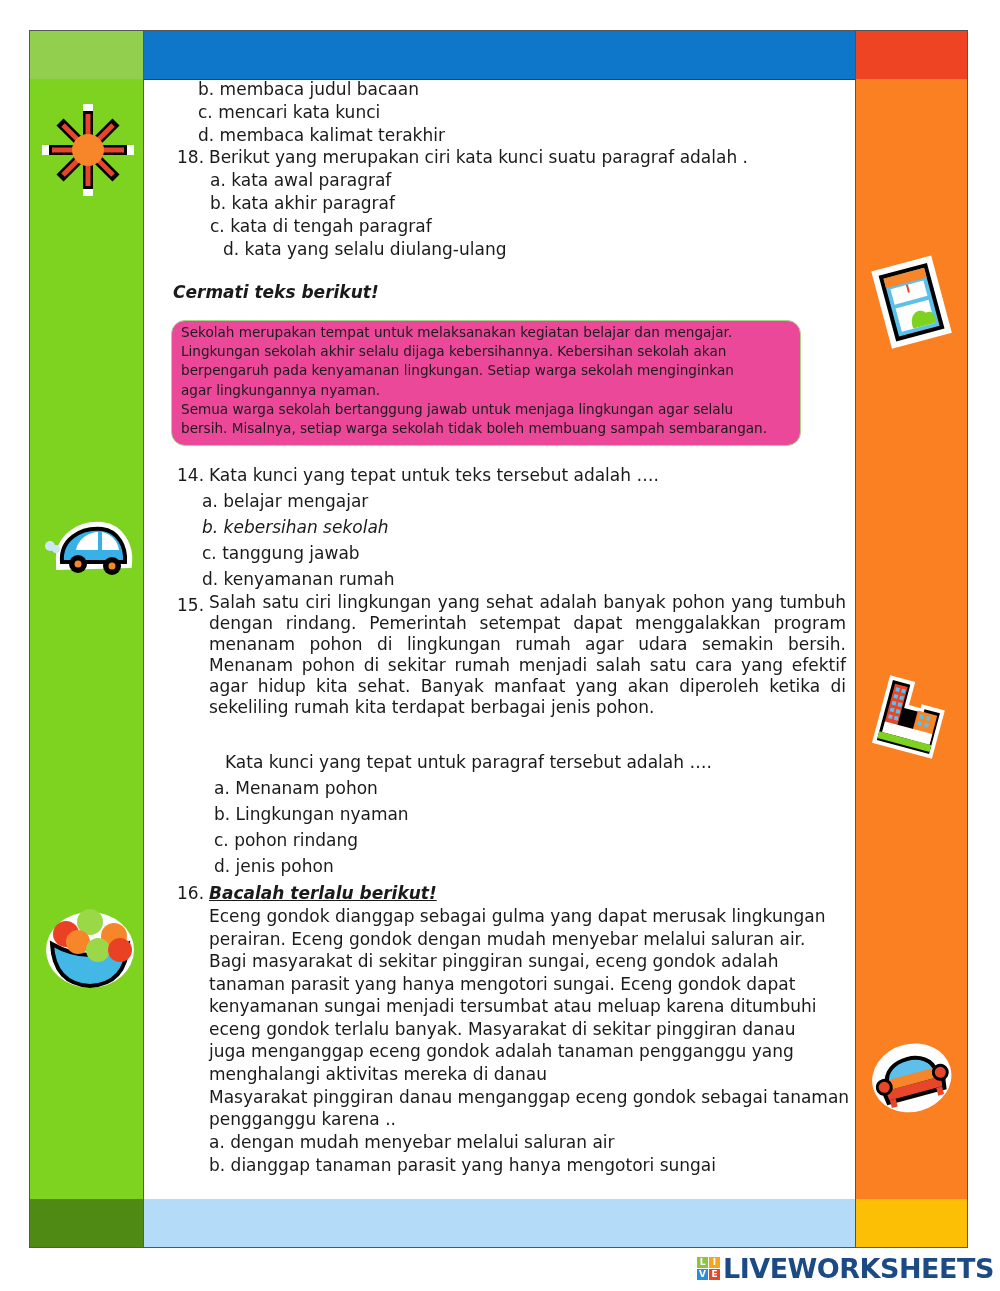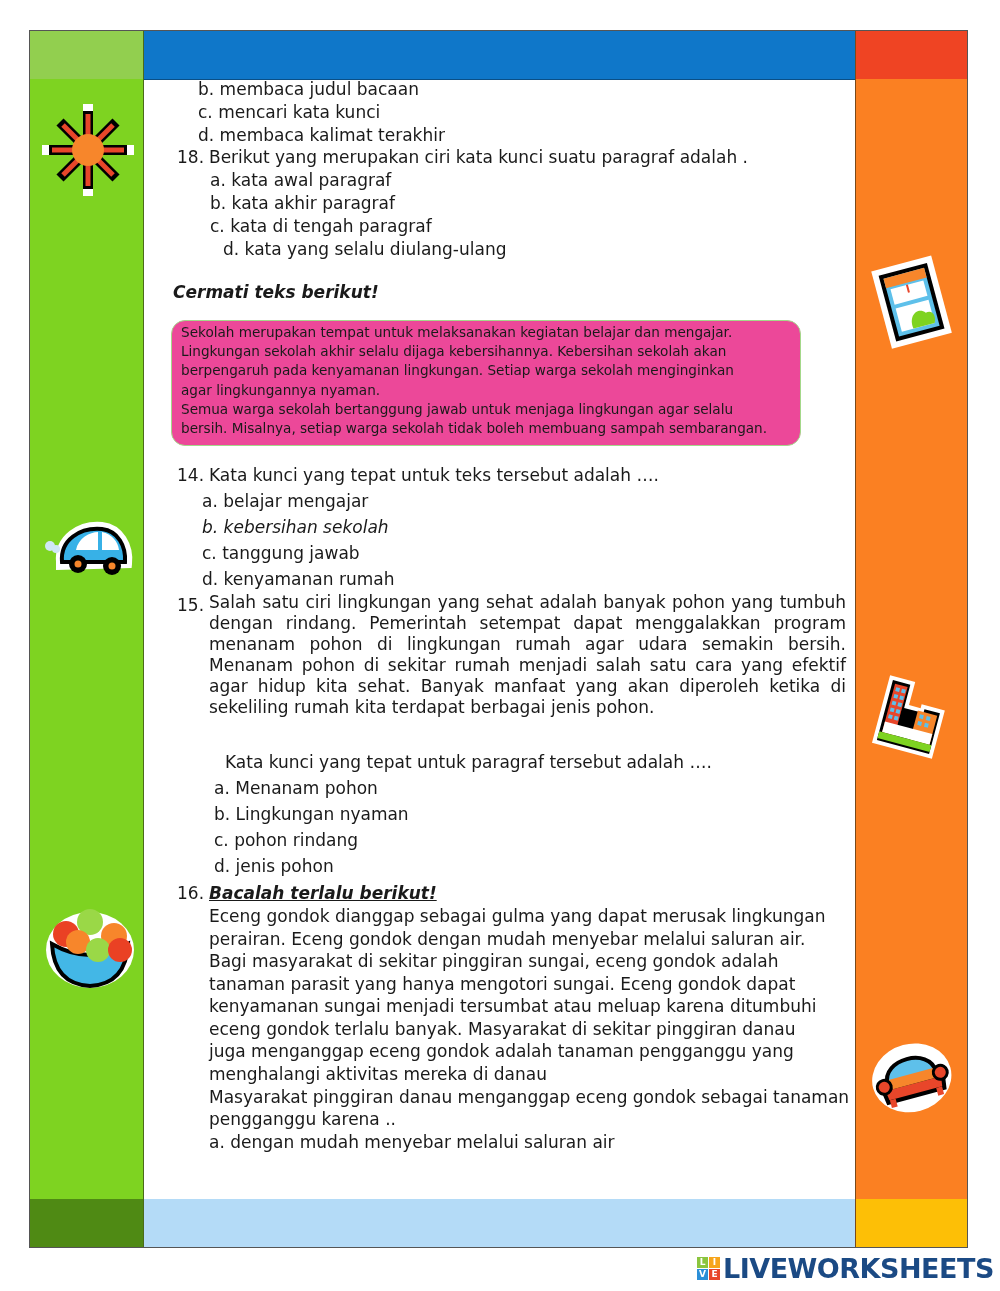--- a/index.html
+++ b/index.html
@@ -143,20 +143,24 @@
   <div class="line" style="left:209px; top:973px;">tanaman parasit yang hanya mengotori sungai. Eceng gondok dapat</div>
   <div class="line" style="left:209px; top:995px;">kenyamanan sungai menjadi tersumbat atau meluap karena ditumbuhi</div>
   <div class="line" style="left:209px; top:1018px;">eceng gondok terlalu banyak. Masyarakat di sekitar pinggiran danau</div>
   <div class="line" style="left:209px; top:1040px;">juga menganggap eceng gondok adalah tanaman pengganggu yang</div>
   <div class="line" style="left:209px; top:1063px;">menghalangi aktivitas mereka di danau</div>
   <div class="line" style="left:209px; top:1086px;">Masyarakat pinggiran danau menganggap eceng gondok sebagai tanaman</div>
   <div class="line" style="left:209px; top:1108px;">pengganggu karena ..</div>
   <div class="line" style="left:209px; top:1131px;">
     <span>a.</span>
     <span>dengan mudah menyebar melalui saluran air</span>
+  </div>
+  <div class="line" style="left:209px; top:1154px;">
+    <span>b.</span>
+    <span>dianggap tanaman parasit yang hanya mengotori sungai</span>
   </div>
 
   <svg class="icon" style="left:40px; top:100px;" width="96" height="96" viewBox="0 0 96 96">
     <g transform="translate(48,50)">
       <g stroke="#000" stroke-width="10" stroke-linecap="butt">
         <line x1="0" y1="-40" x2="0" y2="40"></line>
         <line x1="-40" y1="0" x2="40" y2="0"></line>
         <line x1="-28" y1="-28" x2="28" y2="28"></line>
         <line x1="-28" y1="28" x2="28" y2="-28"></line>
       </g>

